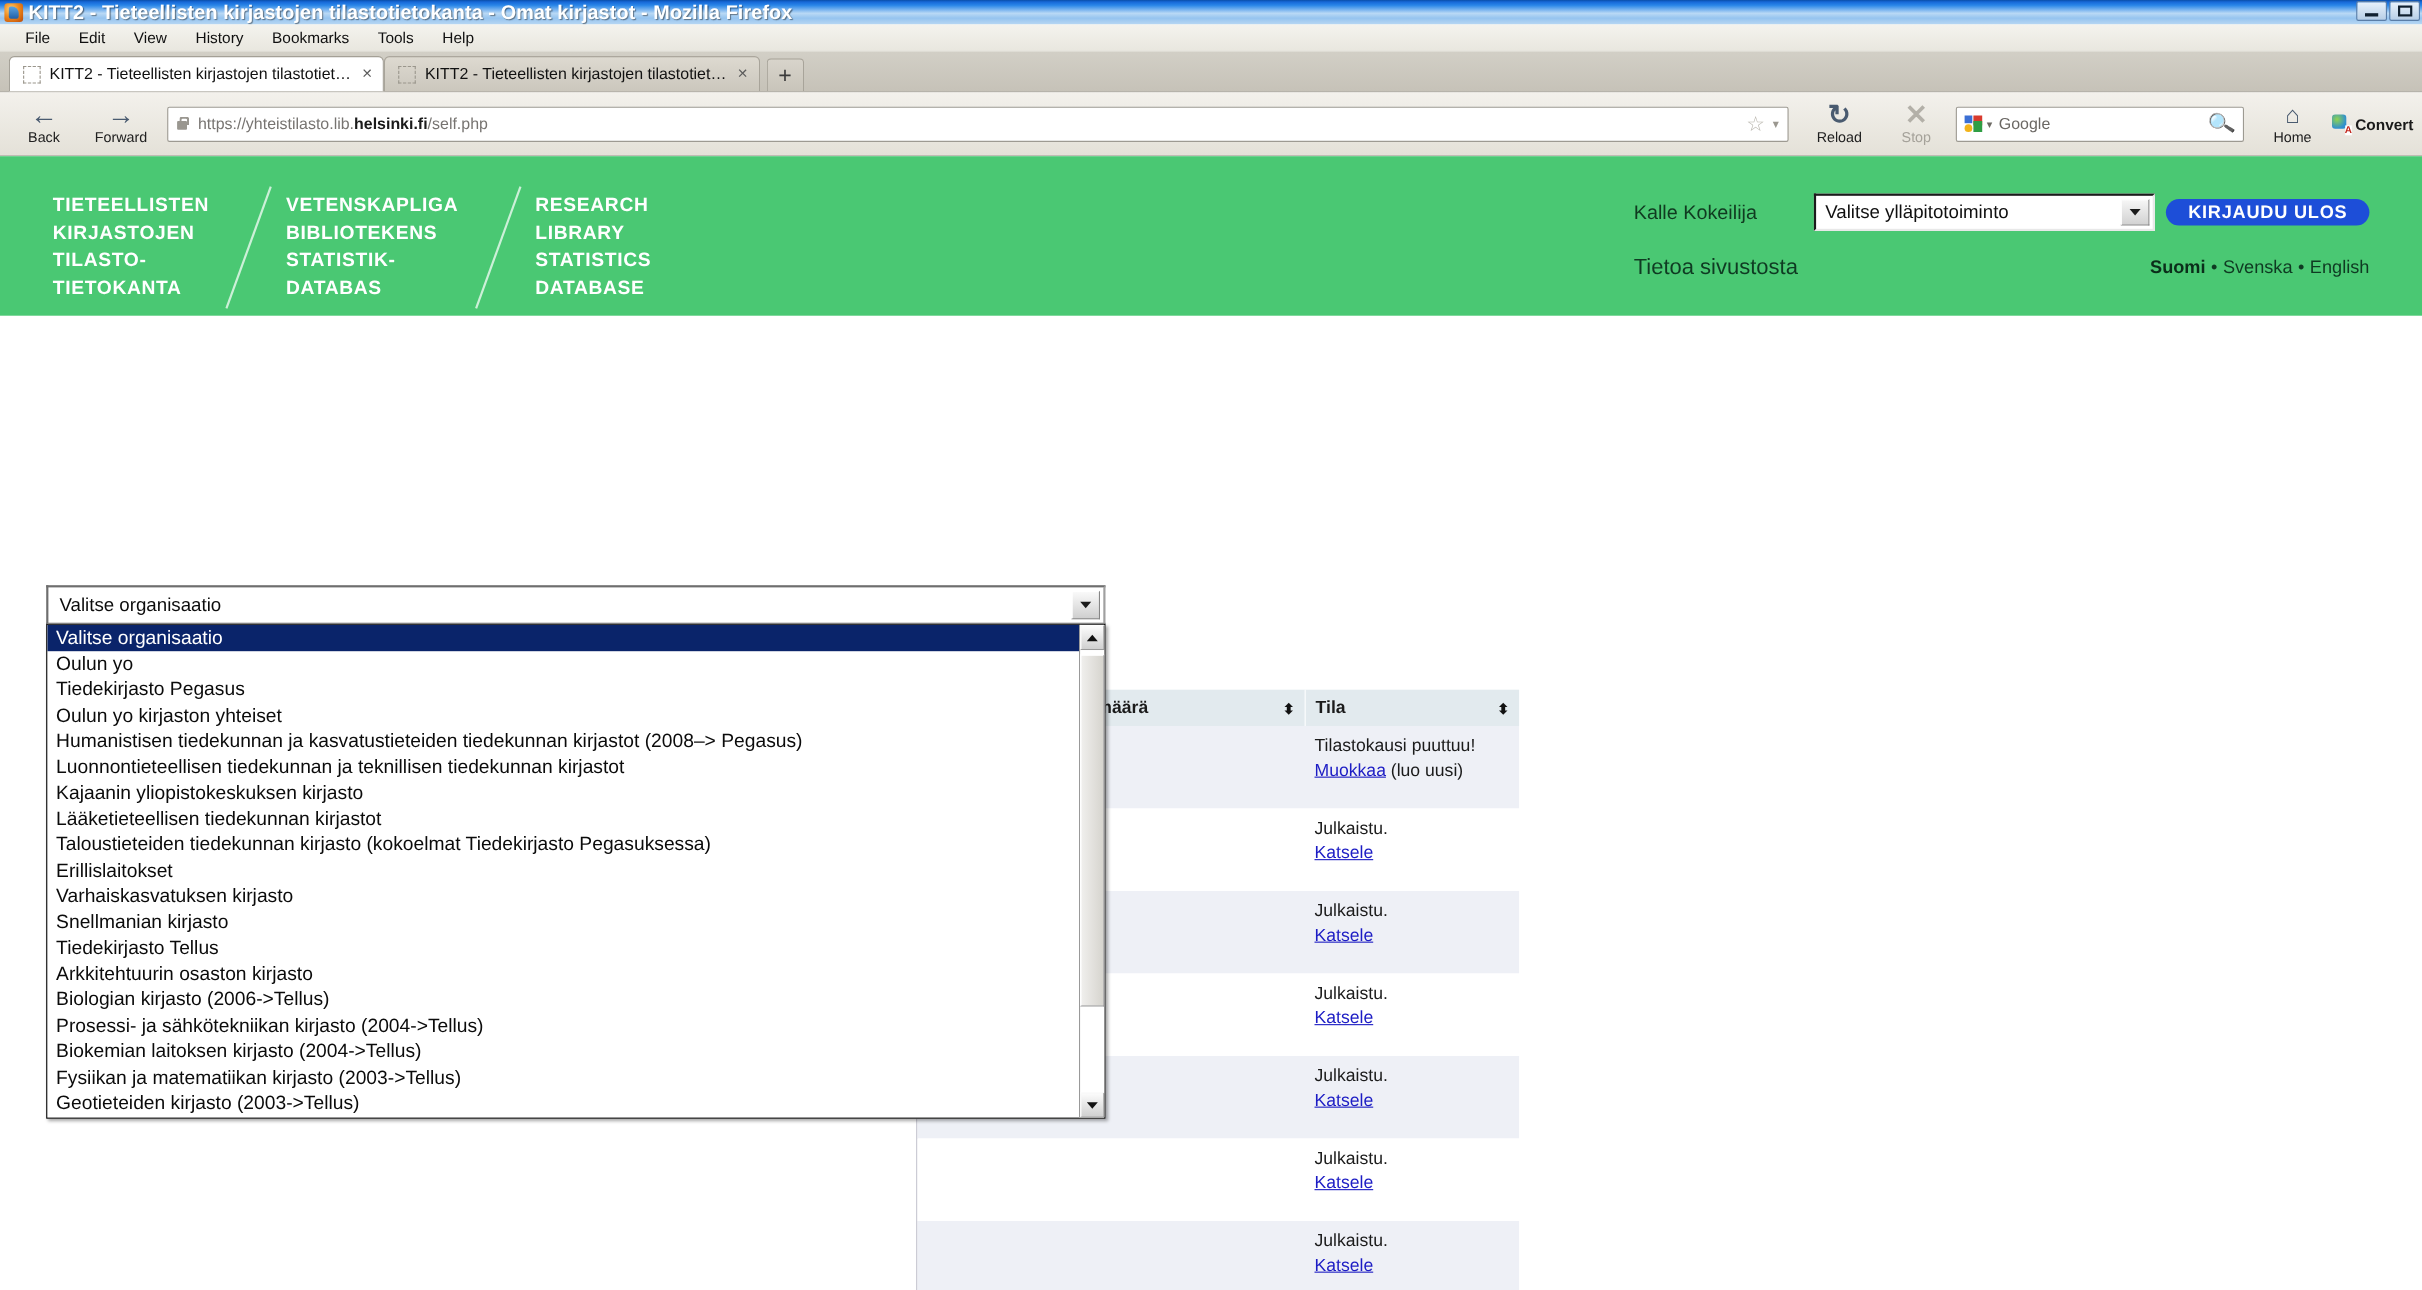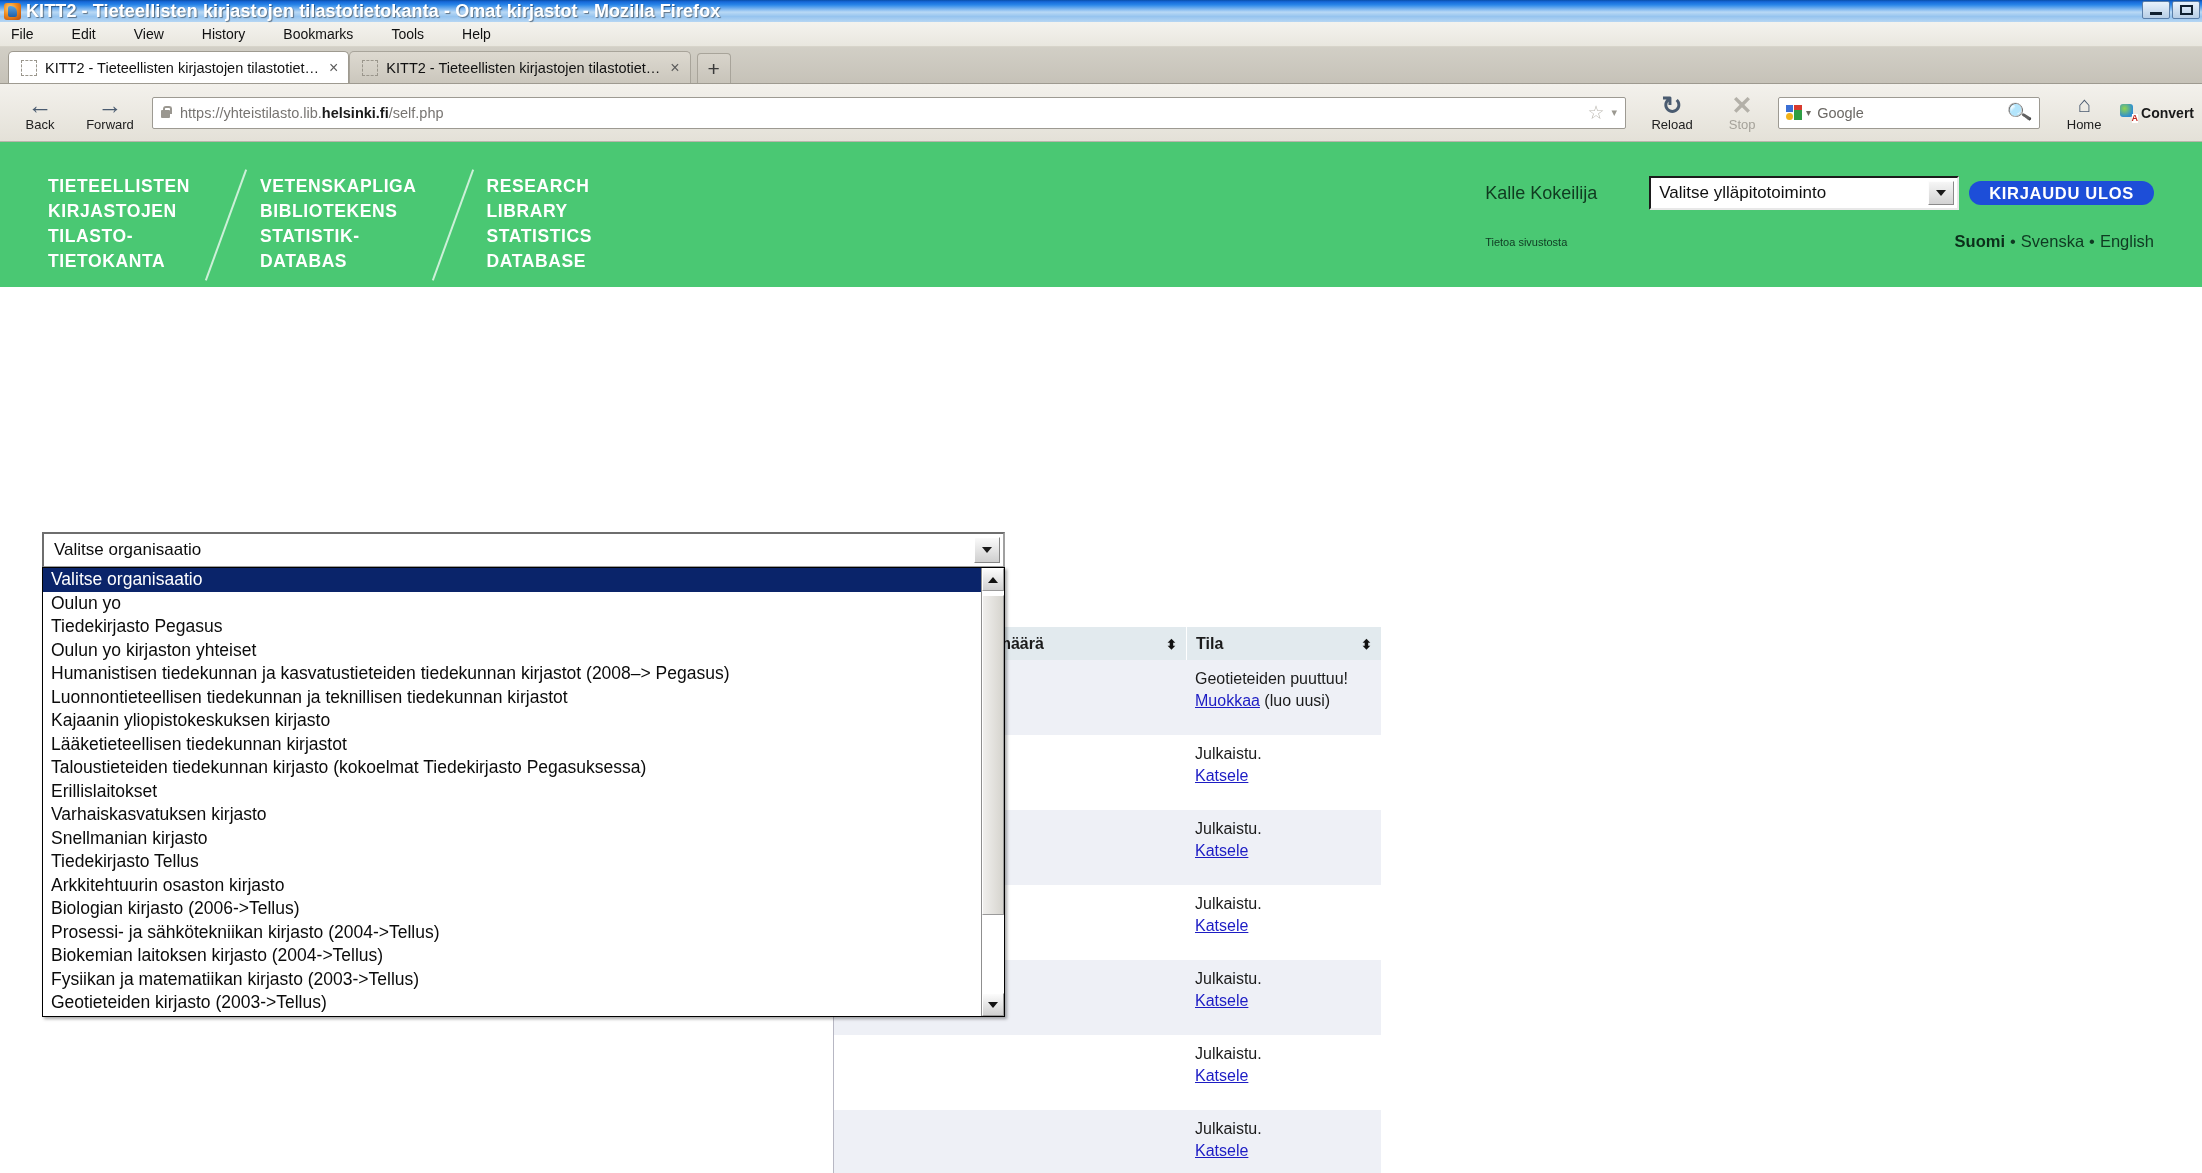--- a/index.html
+++ b/index.html
@@ -50,22 +50,22 @@
   }
   .winbtn .m { position:absolute; left:7px; bottom:3px; width:12px; height:3px; background:#102030; }
   .winbtn .x { position:absolute; left:7px; top:3px; width:13px; height:10px; border:2px solid #102030; }
 
   
   .menubar {
     height: 25px;
     background: linear-gradient(to bottom,#f4f3ee,#e9e7df);
     border-bottom: 1px solid #d7d4ca;
     display: flex; align-items: center;
-    padding-left: 0;
-    gap: 16px;
+    padding-left: 12px;
+    gap: 4px;
   }
   .menuitem {
     font-size: 14px; color: #101010;
     padding: 3px 11px;
     cursor: default;
     white-space: nowrap;
   }
 
   
   .tabstrip {
@@ -274,21 +274,21 @@
     display: flex; align-items: center;
     padding: 0 20px;
     border-radius: 18px;
     white-space: nowrap;
   }
   .hdr-row2 {
     margin-top: 22px;
     display: flex; align-items: center; justify-content: space-between;
     gap: 200px;
   }
-  .aboutlink { color: #0f3a22; font-size: 11px; white-space: nowrap; }
+  .aboutlink { color: #0f3a22; font-size: 20px; white-space: nowrap; }
   .langs { font-size: 16.5px; color: #0f3a22; white-space: nowrap; }
   .langs .cur { font-weight: bold; color:#0b2e1a; }
   .langs .sep { color: #0f3a22; margin: 0 5px; }
 
   
   .reporttable {
     position: absolute;
     left: 833px; top: 485px;
     width: 548px;
     border-left: 1px solid #b7b7c3;
@@ -532,21 +532,21 @@
       <div class="th c-state">
         <span>Tila</span>
         <span class="sortico">⬍</span>
       </div>
     </div>
     <div id="table-body">
         <div class="rt-row alt">
           <div class="td c-year"></div>
           <div class="td c-count"></div>
           <div class="td c-state">
-            <div>Geotieteiden puuttuu!</div>
+            <div>Tilastokausi puuttuu!</div>
             <div><a href="#">Muokkaa</a><span class="muted"> (luo uusi)</span></div>
           </div>
         </div>
         <div class="rt-row">
           <div class="td c-year"></div>
           <div class="td c-count"></div>
           <div class="td c-state">
             <div>Julkaistu.</div>
             <div><a href="#">Katsele</a></div>
           </div>

